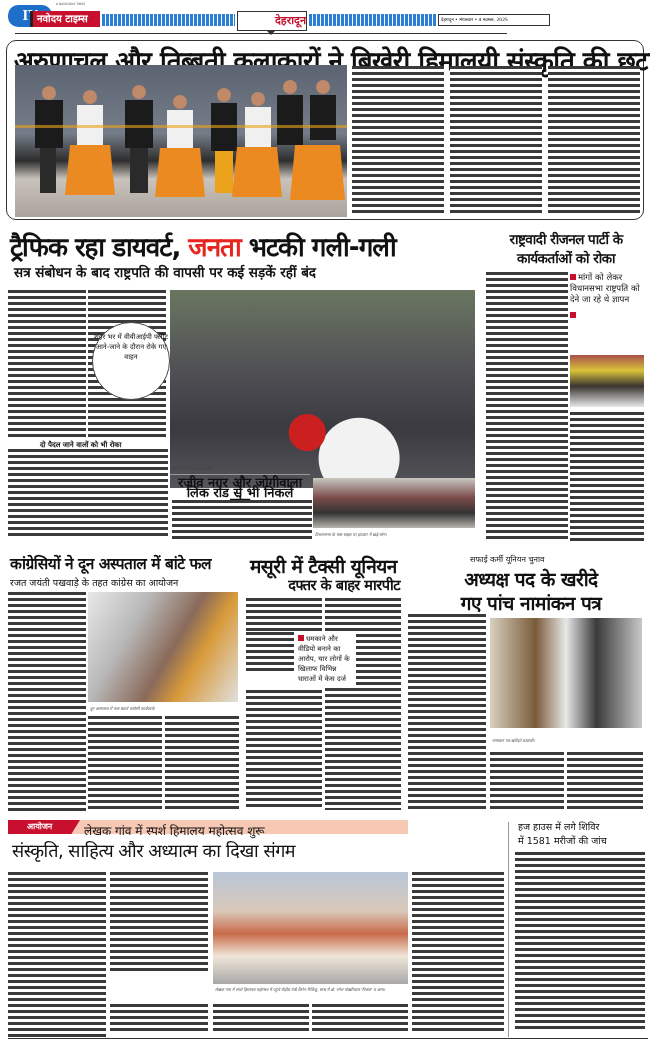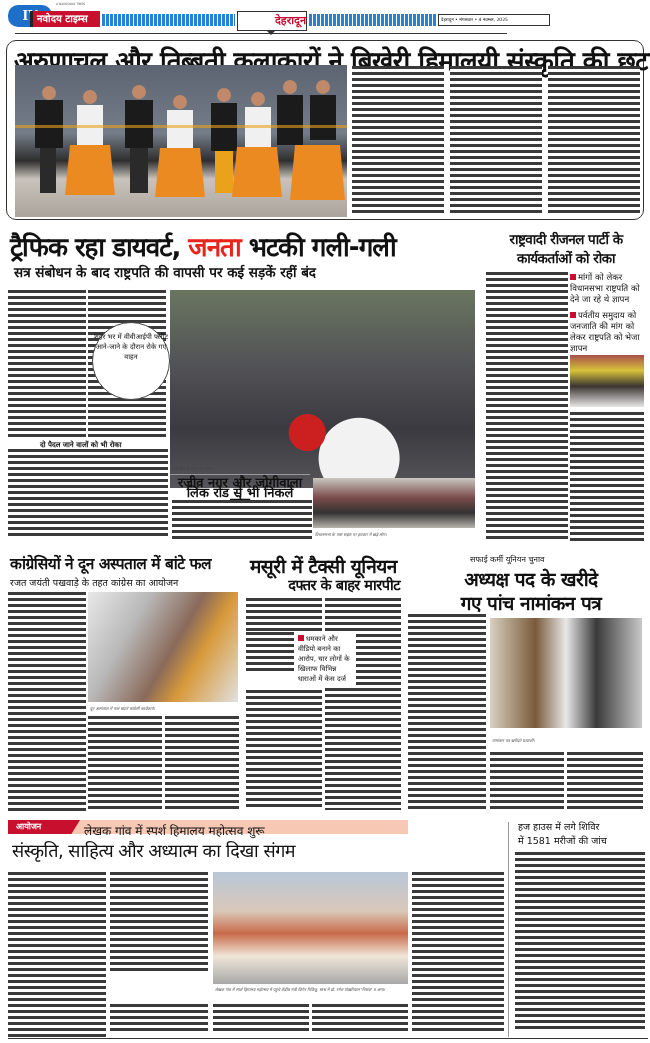--- a/index.html
+++ b/index.html
@@ -95,21 +95,21 @@
 <div class="abs col fakecol" style="left:8px;top:449px;width:160px;height:88px"></div>
 <div class="abs sep" style="left:170px;top:474px;width:140px;height:1px"></div>
 <div class="abs sub" style="left:175px;top:478px;font-size:13px;width:130px;white-space:normal;text-align:center;line-height:10px">रजीव नगर और जोगीवाला लिंक रोड से भी निकले लोग</div>
 <div class="abs col fakecol" style="left:172px;top:500px;width:140px;height:40px"></div>
 <div class="abs photo" style="left:313px;top:478px;width:162px;height:50px;background:linear-gradient(180deg,#c9c7c0 0%,#7a4a4a 40%,#333 70%,#b8b5ae 100%)"></div>
 <div class="abs caption" style="left:315px;top:532px">विधानसभा के पास सड़क पर इंतजार में खड़े लोग।</div>
 
 <div class="abs h1" style="left:486px;top:230px;width:160px;font-size:13.5px;line-height:19px;white-space:normal;text-align:center">राष्ट्रवादी रीजनल पार्टी के कार्यकर्ताओं को रोका</div>
 <div class="abs col fakecol" style="left:486px;top:272px;width:82px;height:270px"></div>
 <div class="abs bullet" style="left:570px;top:272px;width:78px"><span class="sq"></span><span>मांगों को लेकर विधानसभा राष्ट्रपति को देने जा रहे थे ज्ञापन</span></div>
-<div class="abs bullet" style="left:570px;top:310px;width:78px"><span class="sq"></span><span>पर्वतीय समुदाय को जनजाति की मांग को लेकर राष्ट्रपति को भेजा ज्ञापन</span></div>
+<div class="abs bullet" style="left:570px;top:310px;width:78px"><span class="sq"></span></div>
 <div class="abs photo" style="left:570px;top:355px;width:74px;height:52px;background:linear-gradient(180deg,#a8504a 0%,#d8c23a 30%,#3a3530 60%,#e8e8e8 100%)"></div>
 <div class="abs col fakecol" style="left:570px;top:412px;width:74px;height:130px"></div>
 
 <div class="abs h1" style="left:10px;top:552px;font-size:15.5px">कांग्रेसियों ने दून अस्पताल में बांटे फल</div>
 <div class="abs" style="left:10px;top:576px;font-size:9.5px;white-space:nowrap">रजत जयंती पखवाड़े के तहत कांग्रेस का आयोजन</div>
 <div class="abs col fakecol" style="left:8px;top:592px;width:78px;height:220px"></div>
 <div class="abs photo" style="left:88px;top:592px;width:150px;height:110px;background:linear-gradient(120deg,#e8e8e8 0%,#b8b8b8 30%,#8a6a5a 55%,#d89a3a 70%,#e0e0e0 100%)"></div>
 <div class="abs caption" style="left:90px;top:706px">दून अस्पताल में फल बांटते कांग्रेसी कार्यकर्ता।</div>
 <div class="abs col fakecol" style="left:88px;top:716px;width:74px;height:96px"></div>
 <div class="abs col fakecol" style="left:165px;top:716px;width:74px;height:96px"></div>
@@ -125,21 +125,21 @@
 <div class="abs" style="left:470px;top:553px;font-size:8px;white-space:nowrap">सफाई कर्मी यूनियन चुनाव</div>
 <div class="abs h1" style="left:415px;top:566px;font-size:19px;text-align:center;width:232px;font-family:'DejaVu Serif',serif">अध्यक्ष पद के खरीदे</div>
 <div class="abs h1" style="left:415px;top:590px;font-size:19px;text-align:center;width:232px;font-family:'DejaVu Serif',serif">गए पांच नामांकन पत्र</div>
 <div class="abs col fakecol" style="left:408px;top:614px;width:78px;height:196px"></div>
 <div class="abs photo" style="left:490px;top:618px;width:152px;height:110px;background:linear-gradient(90deg,#d8d0c0 0%,#7a5a3a 30%,#e8e8e8 50%,#3a3a3a 70%,#c8c8c8 100%)"></div>
 <div class="abs caption" style="left:492px;top:738px">नामांकन पत्र खरीदते प्रत्याशी।</div>
 <div class="abs col fakecol" style="left:490px;top:752px;width:74px;height:58px"></div>
 <div class="abs col fakecol" style="left:567px;top:752px;width:76px;height:58px"></div>
 
 <div class="abs" style="left:8px;top:820px;width:400px;height:14px;background:#f7c9b5"></div>
-<div class="abs tag" style="left:8px;top:820px;width:72px;height:14px;font-size:8px;line-height:14px;padding-left:8px;clip-path:polygon(0 0,100% 0,88% 100%,0 100%)">आयोजन</div>
+<div class="abs tag" style="left:8px;top:820px;width:72px;height:14px;font-size:8px;line-height:14px;padding-left:19px;clip-path:polygon(0 0,100% 0,88% 100%,0 100%)">आयोजन</div>
 <div class="abs" style="left:84px;top:822px;font-size:12px;white-space:nowrap">लेखक गांव में स्पर्श हिमालय महोत्सव शुरू</div>
 <div class="abs" style="left:12px;top:838px;font-size:18px;white-space:nowrap;letter-spacing:-0.5px">संस्कृति, साहित्य और अध्यात्म का दिखा संगम</div>
 <div class="abs col fakecol" style="left:8px;top:872px;width:98px;height:165px"></div>
 <div class="abs col fakecol" style="left:110px;top:872px;width:98px;height:100px"></div>
 <div class="abs photo" style="left:213px;top:872px;width:195px;height:112px;background:linear-gradient(180deg,#b8c6d8 0%,#dac8b8 35%,#c86a4a 55%,#f0e6d8 75%,#a8a8a8 100%)"></div>
 <div class="abs caption" style="left:215px;top:987px;width:192px;white-space:normal;line-height:5.5px">लेखक गांव में स्पर्श हिमालय महोत्सव में पहुंचे केंद्रीय मंत्री किरेन रिजिजू, साथ में डॉ. रमेश पोखरियाल 'निशंक' व अन्य।</div>
 <div class="abs col fakecol" style="left:110px;top:1004px;width:98px;height:30px"></div>
 <div class="abs col fakecol" style="left:213px;top:1004px;width:96px;height:30px"></div>
 <div class="abs col fakecol" style="left:312px;top:1004px;width:96px;height:30px"></div>
 <div class="abs col fakecol" style="left:412px;top:872px;width:92px;height:160px"></div>

